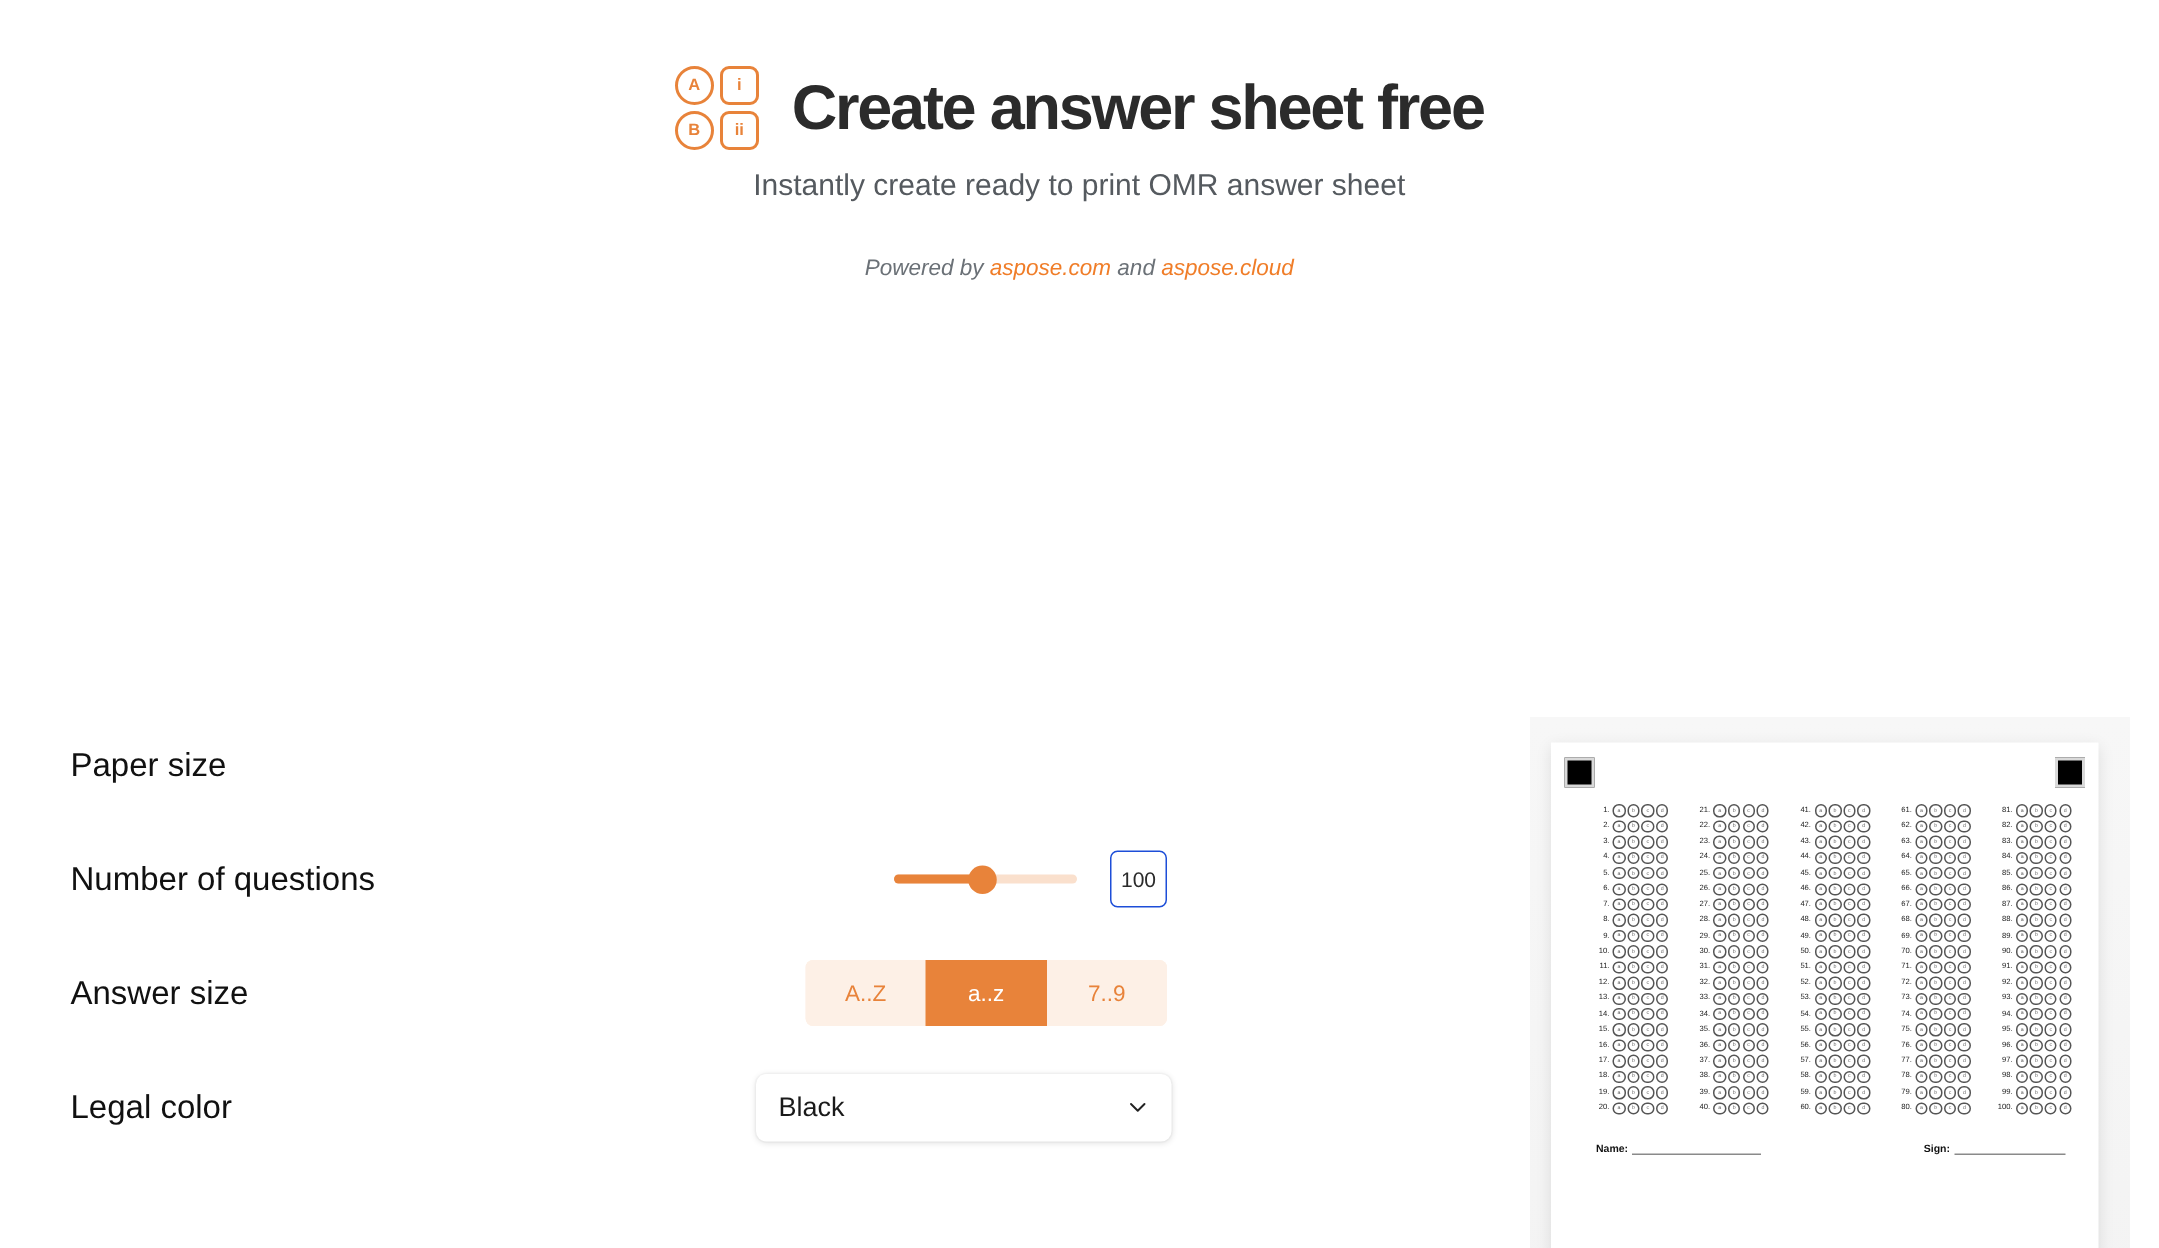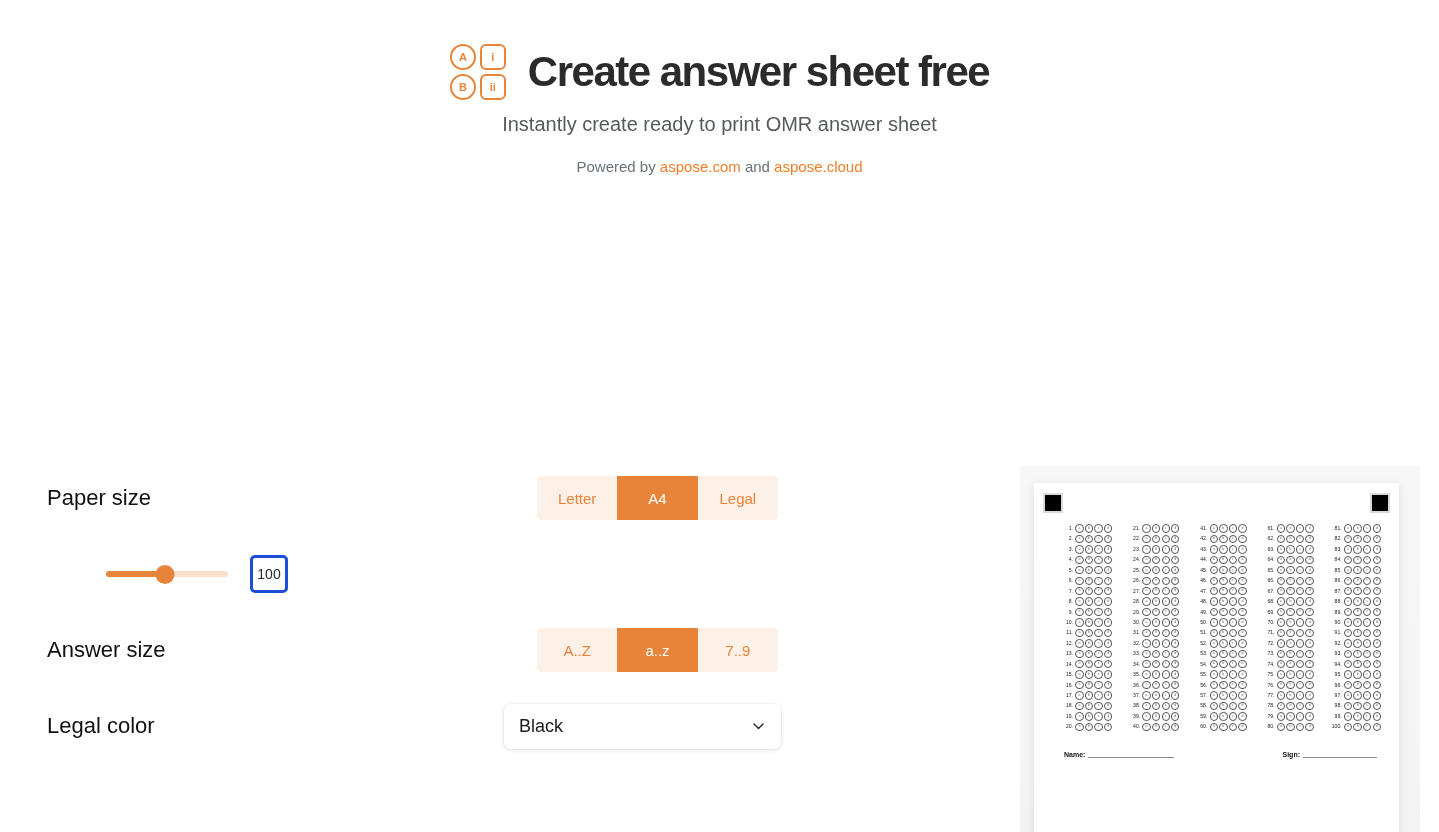--- a/index.html
+++ b/index.html
@@ -45,23 +45,24 @@
     letter-spacing: -1.5px;
     line-height: 1.05;
     white-space: nowrap;
   }
   .subtitle {
     margin-top: 13px;
     font-size: 20px;
     color: #555a5f;
   }
   .powered {
-    margin-top: 22px;
+    margin-top: 34px;
     font-size: 15px;
     color: #6b7177;
+    font-style: italic;
   }
   .powered a { color: #f07d28; text-decoration: none; }
 
   
   .main { position: relative; }
 
   .form {
     position: absolute;
     left: 47px;
     top: 285px;
@@ -138,21 +139,21 @@
   .slider-thumb {
     position: absolute;
     left: 48%;
     width: 19px; height: 19px;
     border-radius: 50%;
     background: #e8833a;
     transform: translateX(-50%);
   }
   .num-box {
     width: 38px; height: 38px;
-    border: 3px solid #1d4ed8;
+    border: 1px solid #1d4ed8;
     border-radius: 5px;
     background: #fff;
     display: flex; align-items: center; justify-content: center;
     font-size: 14px; color: #2b2b2b;
   }
 
   
   .select-wrap {
     position: relative;
     width: 277px;
@@ -278,30 +279,24 @@
       <span>Powered by </span><a href="#">aspose.com</a><span> and </span><a href="#">aspose.cloud</a>
     </div>
   </div>
 
   <div class="main">
 
     <div class="form">
 
       <div class="form-row">
         <div class="form-label">Paper size</div>
-        <div class="control-area">
-          <div class="segmented" id="seg-paper">
-              <button class="seg">Letter</button>
-              <button class="seg active">A4</button>
-              <button class="seg">Legal</button>
-            </div>
-        </div>
       </div>
 
       <div class="form-row">
+        <div class="form-label">Number of questions</div>
         <div class="control-area">
           <div class="slider-wrap">
             <div class="slider">
               <div class="slider-track"></div>
               <div class="slider-fill" id="slider-fill" style="width: 48%;"></div>
               <div class="slider-thumb" id="slider-thumb" style="left: 48%;"></div>
             </div>
             <div class="num-box">100</div>
           </div>
         </div>

